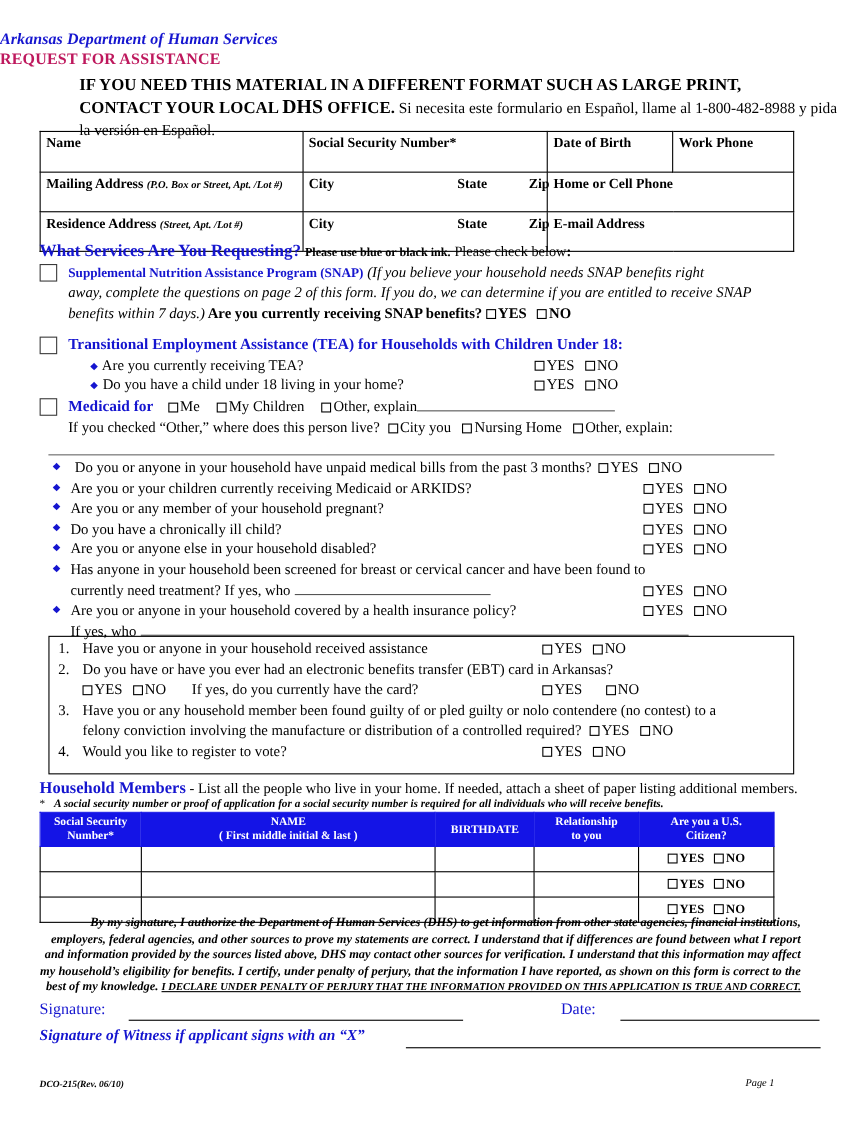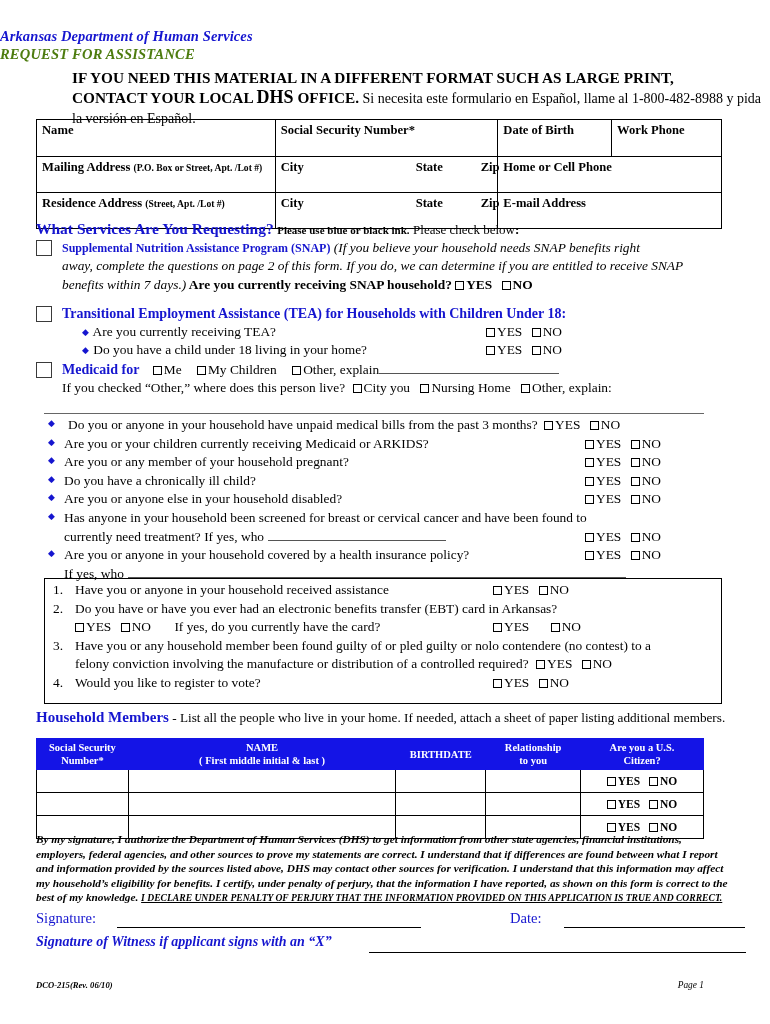--- a/index.html
+++ b/index.html
@@ -15,22 +15,22 @@
   }
   .page { position:absolute; left:0; top:0; width:770px; height:1024px; }
 
   
   .hdr { text-align:left; }
   .hdr-agency {
     color:#1515cf; font-weight:bold; font-style:italic;
     font-size:14.5px; line-height:17px; letter-spacing:.1px;
   }
   .hdr-title {
-    color:#4d7c0f; font-weight:bold; font-size:14.5px;
-    line-height:18px; letter-spacing:.2px;font-style:italic;
+    color:#be185d; font-weight:bold; font-size:14.5px;
+    line-height:18px; letter-spacing:.2px;
   }
   .notice {
     margin:4px 36px 0 36px; font-size:15.3px; line-height:19.5px;
     font-weight:bold; text-align:left;
   }
   .notice .dhs { font-size:18px; }
   .notice .reg { font-weight:normal; font-size:14px; }
 
   
   .infotable {
@@ -38,21 +38,21 @@
     border-collapse:collapse;
   }
   .infotable td {
     border:1px solid #000;
     font-size:12.6px; font-weight:bold;
     vertical-align:top;
     padding:3px 5px 0 5px;
     height:36px;
   }
   .infotable td.r1 { height:37px; }
-  .infotable .it { font-weight:bold; font-size:9.6px; }
+  .infotable .it { font-style:italic; font-weight:bold; font-size:9.6px; }
   .cityrow { position:relative; }
   .cityrow .st { position:absolute; left:140px; top:3px; }
   .cityrow .zp { position:absolute; left:205px; top:3px; }
 
   
   .sec { position:absolute; left:36px; }
   .b { font-weight:bold; }
   .i { font-style:italic; }
 
   .cb {
@@ -133,21 +133,21 @@
     background:#1414e6; color:#ffffff; border:1px solid #1414e6;
     font-size:10.5px; font-weight:bold; line-height:13px; padding:2px 0;
   }
   .hhtable td { border:1px solid #000; height:23px; }
   .hhtable td.usc { text-align:center; font-size:11.5px; font-weight:bold; white-space:nowrap; }
 
   
   #cert {
     position:absolute; left:36px; top:832px; width:692px;
     font-size:11.3px; line-height:14.6px; font-style:italic; font-weight:bold;
-    text-align:left;
+    text-align:right;
   }
   #cert .declare { font-size:9.6px; text-decoration:underline; font-style:italic; }
 
   
   #sig-row { position:absolute; left:36px; top:910px; width:700px; height:22px; }
   #sig-row .lbl { position:absolute; color:#1515cf; font-size:14.6px; }
   #sig-row .line { position:absolute; border-bottom:1.3px solid #000; height:0; }
   #wit-row { position:absolute; left:36px; top:934px; width:700px; height:22px; }
   #wit-row .lbl { position:absolute; color:#1515cf; font-size:14px; font-style:italic; font-weight:bold; }
   #wit-row .line { position:absolute; border-bottom:1.3px solid #000; height:0; }
@@ -197,21 +197,21 @@
     <span class="q">What Services Are You Requesting?</span>
     <span class="ink">Please use blue or black ink.</span>
     <span class="chk">Please check below</span><span class="chk b">:</span>
   </div>
 
   <div class="sec" id="snap-block">
     <span class="cbbig"></span>
     <div class="body">
       <span class="snaptitle">Supplemental Nutrition Assistance Program (SNAP)</span><span class="i"> (If you believe your household needs SNAP benefits right</span><br>
       <span class="i">away, complete the questions on page 2 of this form.  If you do, we can determine if you are entitled to receive SNAP</span><br>
-      <span class="i">benefits within 7 days.)</span><span class="b"> Are you currently receiving SNAP household?</span>
+      <span class="i">benefits within 7 days.)</span><span class="b"> Are you currently receiving SNAP benefits?</span>
       <span class="b" style="white-space:nowrap;">
         <span class="cb"></span><span>YES</span>
         <span class="cb" style="margin-left:6px;"></span><span>NO</span>
       </span>
     </div>
   </div>
 
   <div class="sec" id="tea-block">
     <span class="cbbig"></span>
     <div class="teatitle">Transitional Employment Assistance (TEA) for Households with Children Under 18:</div>
@@ -364,20 +364,23 @@
         <span class="yn">
           <span class="cb"></span><span>YES</span>
           <span class="cb" style="margin-left:6px;"></span><span>NO</span>
         </span>
       </div>
     </div>
   </div>
 
   <div class="sec" id="hh-head">
     <span class="hhtitle">Household Members</span><span> - List all the people who live in your home.  If needed, attach a sheet of paper listing additional members.</span>
+  </div>
+  <div id="hh-note">
+    <span class="star">*</span><span>A social security number or proof of application for a social security number is required for all individuals who will receive benefits.</span>
   </div>
 
   <table class="hhtable">
     <tbody>
         <tr>
       <th style="width:92px;">
         <div>Social Security</div>
         <div>Number*</div>
       </th>
       <th style="width:268px;">

